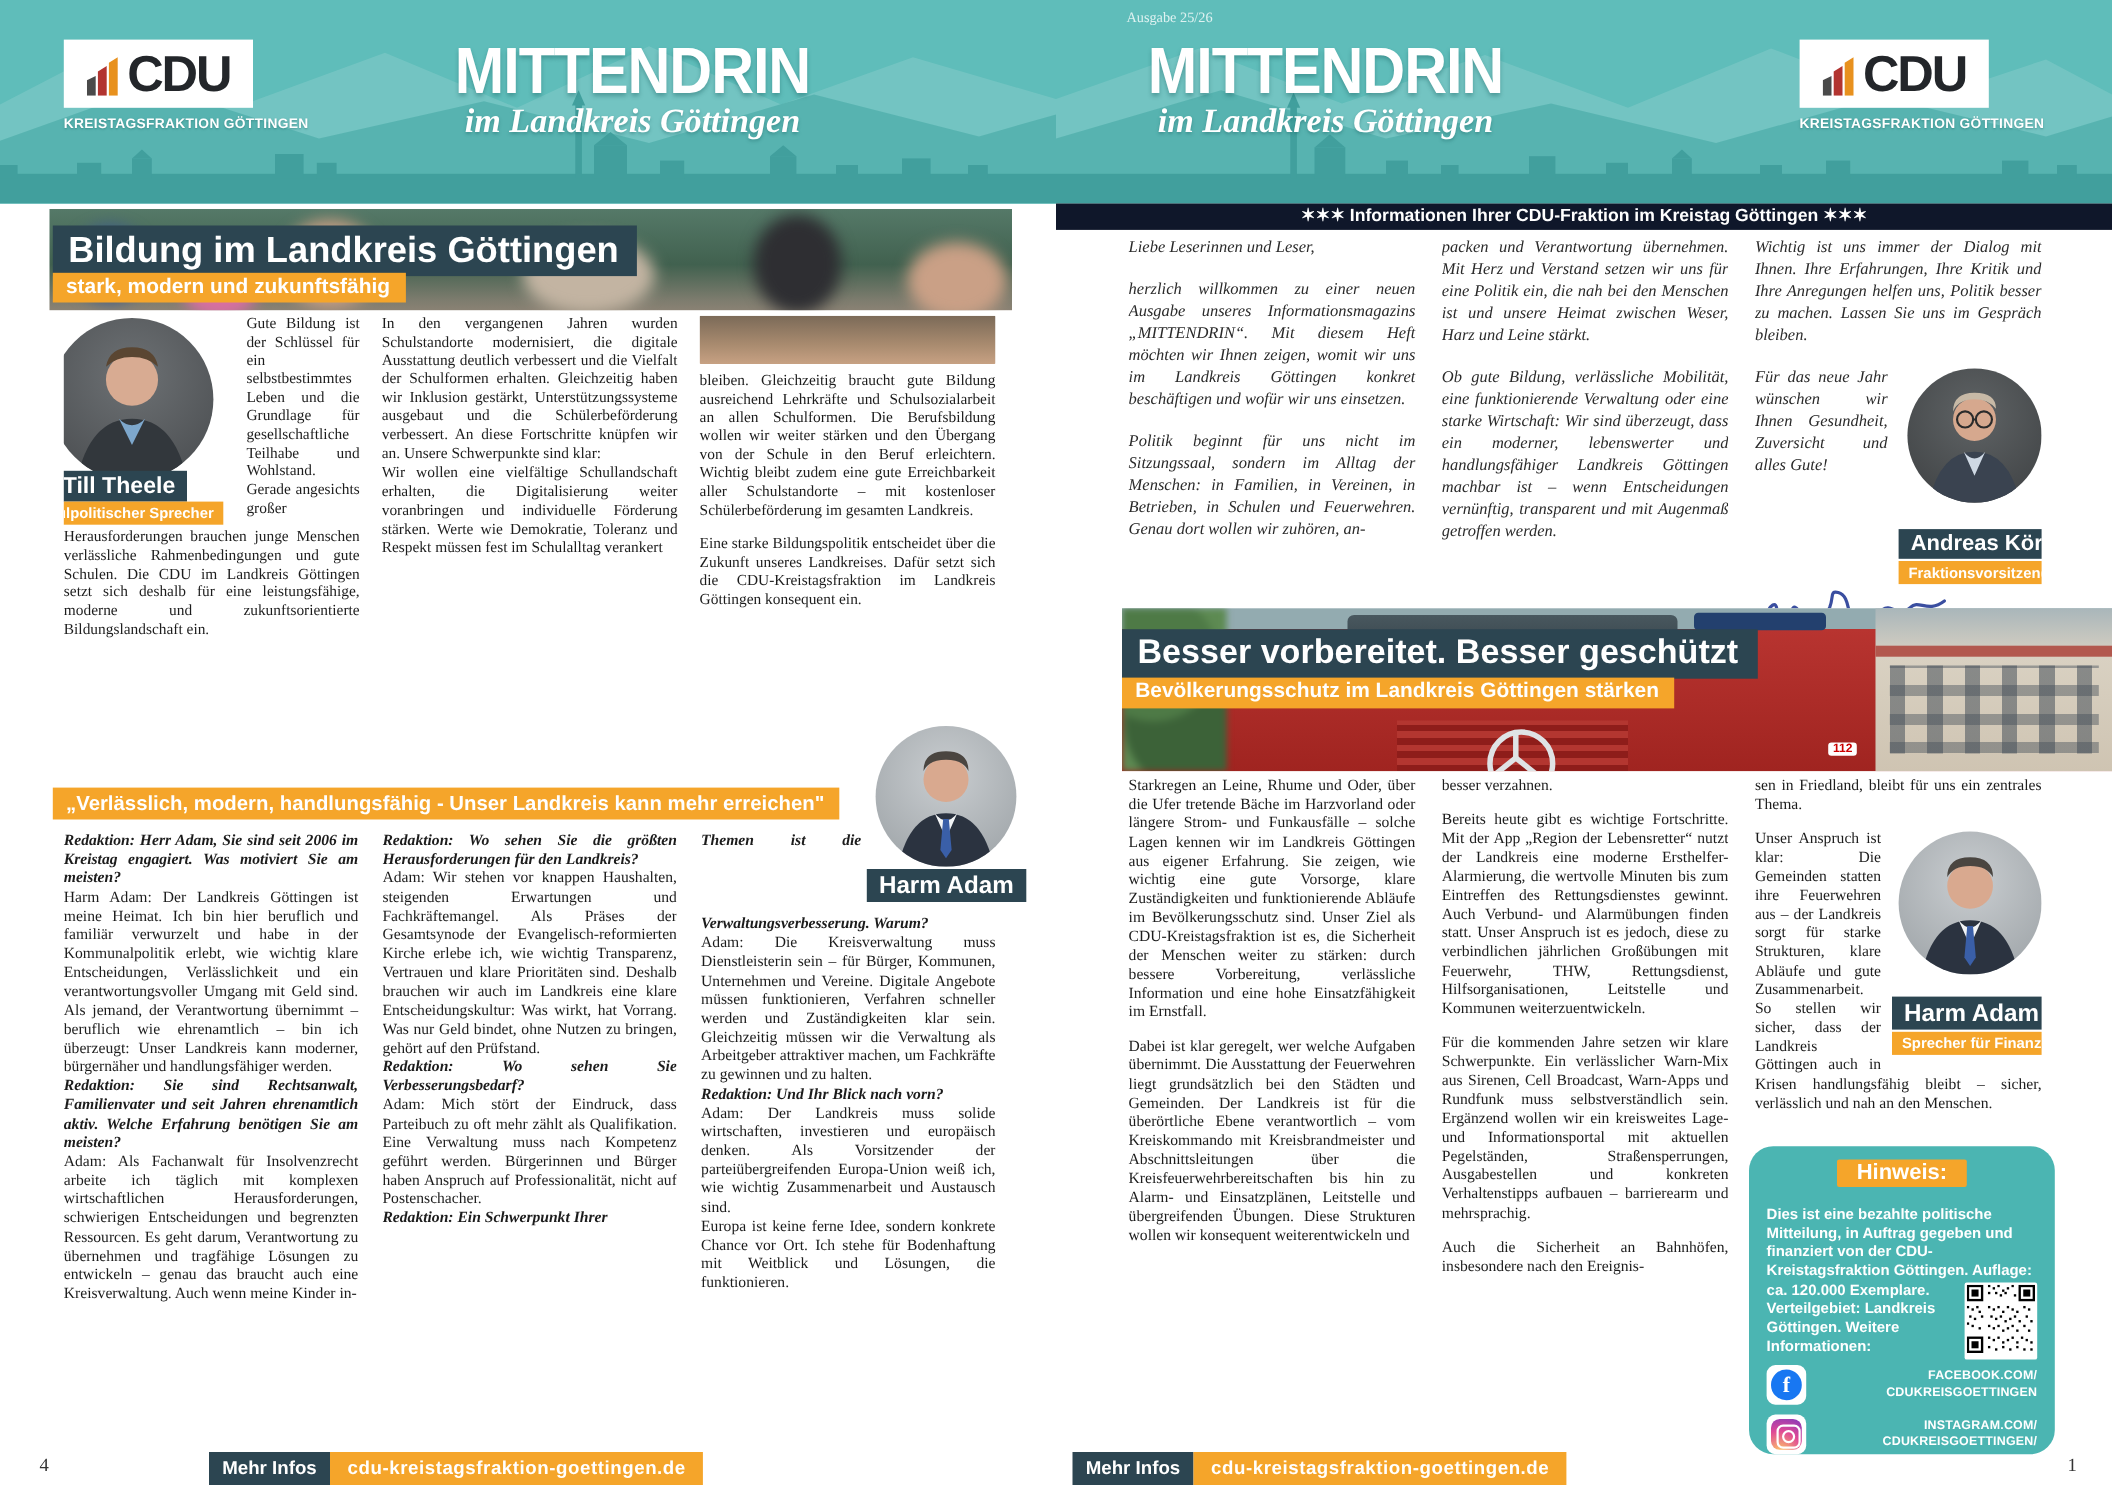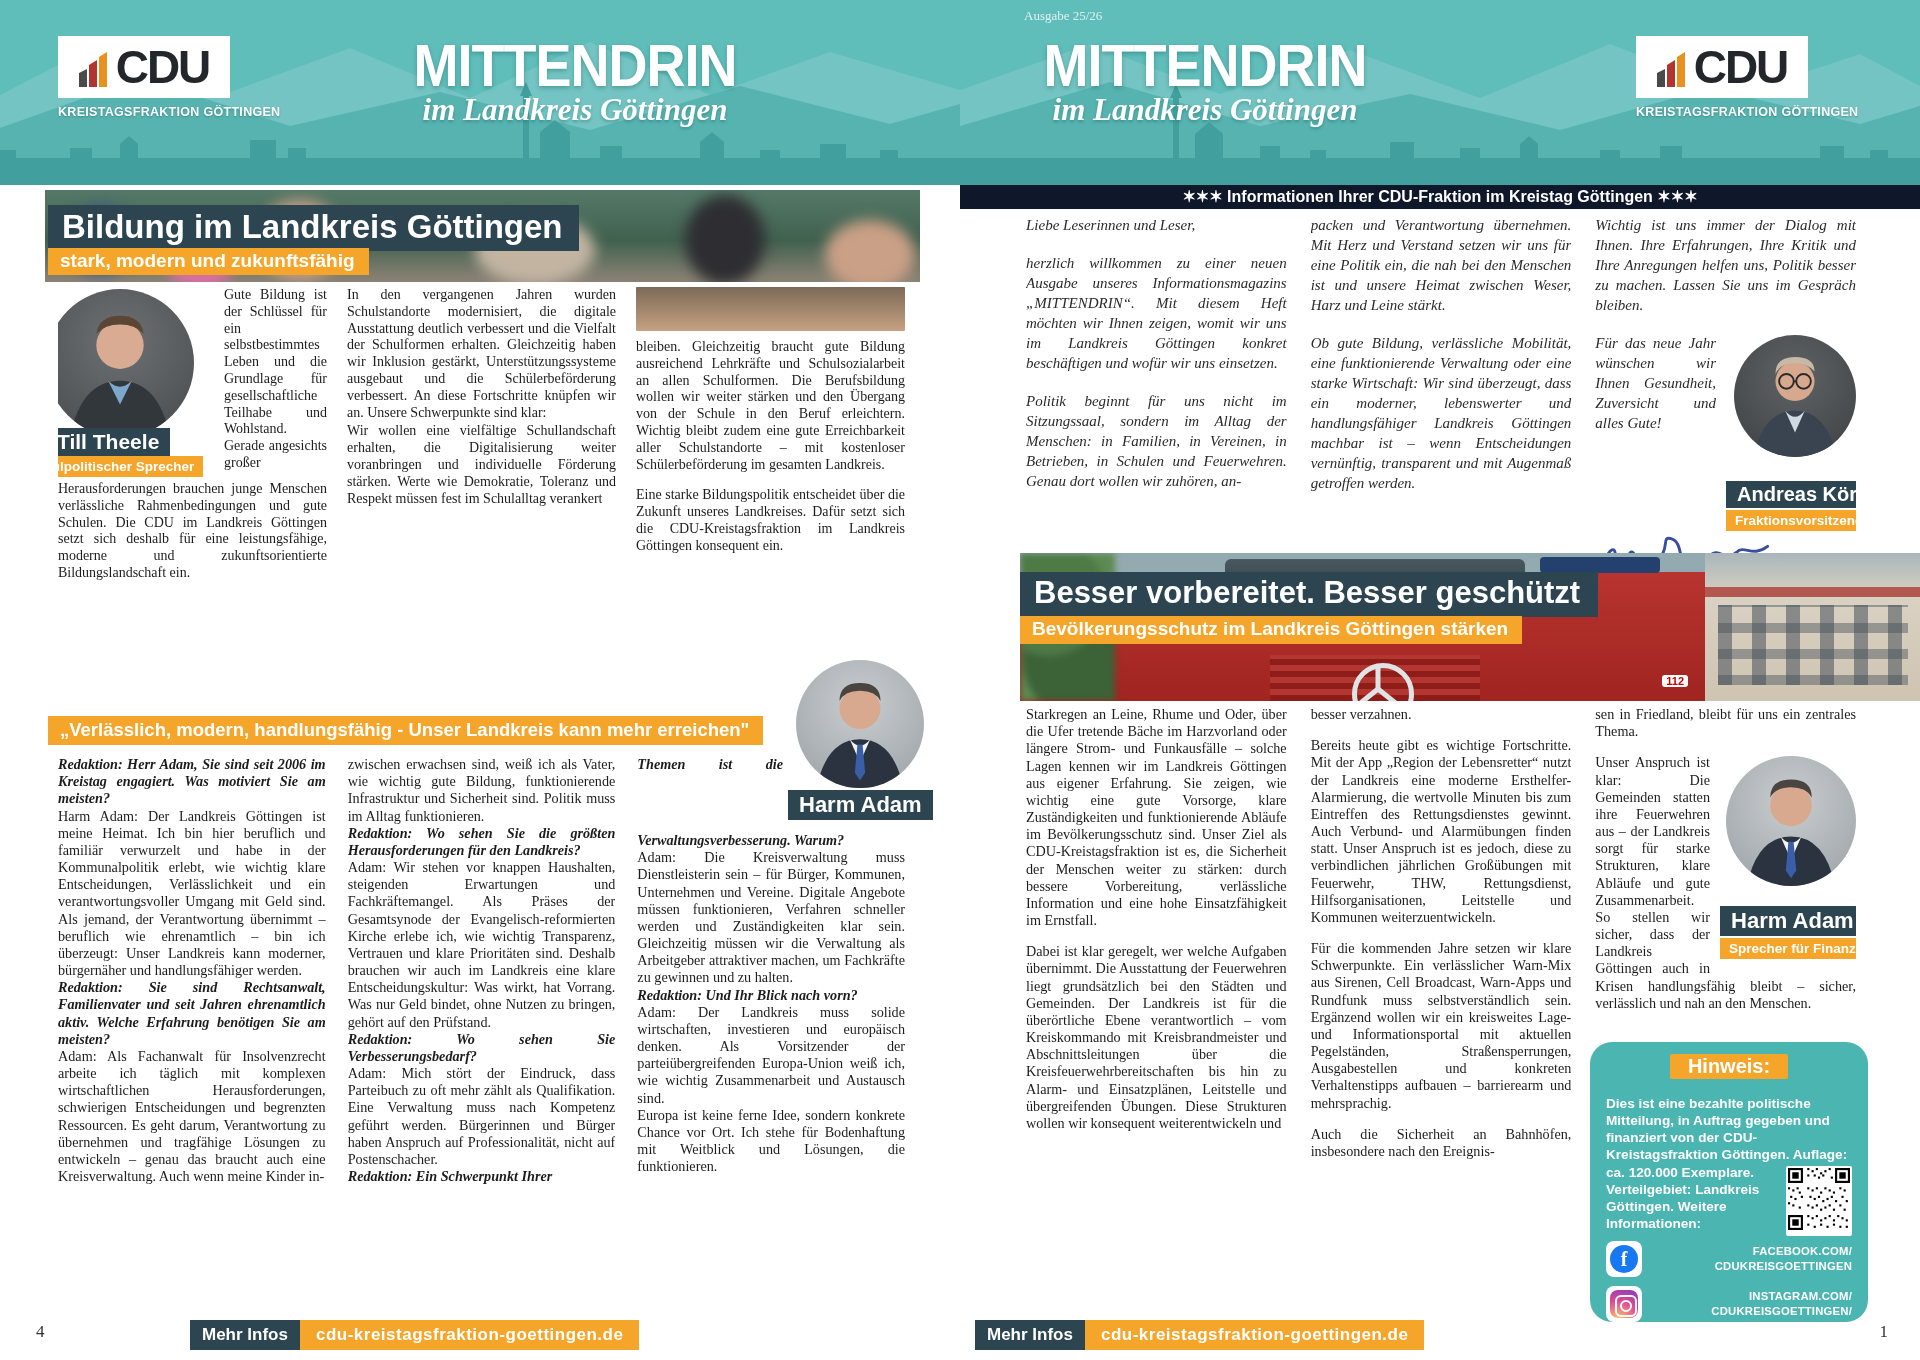--- a/index.html
+++ b/index.html
@@ -203,21 +203,20 @@
     <span class="p-name abs" style="left:788px;top:790px;z-index:3;font-size:22px;">Harm Adam</span>
 
     <div class="cols iv" style="left:58px;top:756px;width:847px;height:558px;gap:22px;">
       <div class="col">
         <p class="q">Redaktion: Herr Adam, Sie sind seit 2006 im Kreistag engagiert. Was motiviert Sie am meisten?</p>
         <p>Harm Adam: Der Landkreis Göttingen ist meine Heimat. Ich bin hier beruflich und familiär verwurzelt und habe in der Kommunalpolitik erlebt, wie wichtig klare Entscheidungen, Verlässlichkeit und ein verantwortungsvoller Umgang mit Geld sind. Als jemand, der Verantwortung übernimmt – beruflich wie ehrenamtlich – bin ich überzeugt: Unser Landkreis kann moderner, bürgernäher und handlungsfähiger werden.</p>
         <p class="q">Redaktion: Sie sind Rechtsanwalt, Familienvater und seit Jahren ehrenamtlich aktiv. Welche Erfahrung benötigen Sie am meisten?</p>
         <p>Adam: Als Fachanwalt für Insolvenzrecht arbeite ich täglich mit komplexen wirtschaftlichen Herausforderungen, schwierigen Entscheidungen und begrenzten Ressourcen. Es geht darum, Verantwortung zu übernehmen und tragfähige Lösungen zu entwickeln – genau das braucht auch eine Kreisverwaltung. Auch wenn meine Kinder in-</p>
       </div>
       <div class="col">
-        <p>zwischen erwachsen sind, weiß ich als Vater, wie wichtig gute Bildung, funktionierende Infrastruktur und Sicherheit sind. Politik muss im Alltag funktionieren.</p>
         <p class="q">Redaktion: Wo sehen Sie die größten Herausforderungen für den Landkreis?</p>
         <p>Adam: Wir stehen vor knappen Haushalten, steigenden Erwartungen und Fachkräftemangel. Als Präses der Gesamtsynode der Evangelisch-reformierten Kirche erlebe ich, wie wichtig Transparenz, Vertrauen und klare Prioritäten sind. Deshalb brauchen wir auch im Landkreis eine klare Entscheidungskultur: Was wirkt, hat Vorrang. Was nur Geld bindet, ohne Nutzen zu bringen, gehört auf den Prüfstand.</p>
         <p class="q">Redaktion: Wo sehen Sie Verbesserungsbedarf?</p>
         <p>Adam: Mich stört der Eindruck, dass Parteibuch zu oft mehr zählt als Qualifikation. Eine Verwaltung muss nach Kompetenz geführt werden. Bürgerinnen und Bürger haben Anspruch auf Professionalität, nicht auf Postenschacher.</p>
         <p class="q">Redaktion: Ein Schwerpunkt Ihrer</p>
       </div>
       <div class="col">
         <span class="spacer-r"></span>
         <p class="q">Themen ist die Verwaltungsverbesserung. Warum?</p>
         <p>Adam: Die Kreisverwaltung muss Dienstleisterin sein – für Bürger, Kommunen, Unternehmen und Vereine. Digitale Angebote müssen funktionieren, Verfahren schneller werden und Zuständigkeiten klar sein. Gleichzeitig müssen wir die Verwaltung als Arbeitgeber attraktiver machen, um Fachkräfte zu gewinnen und zu halten.</p>

